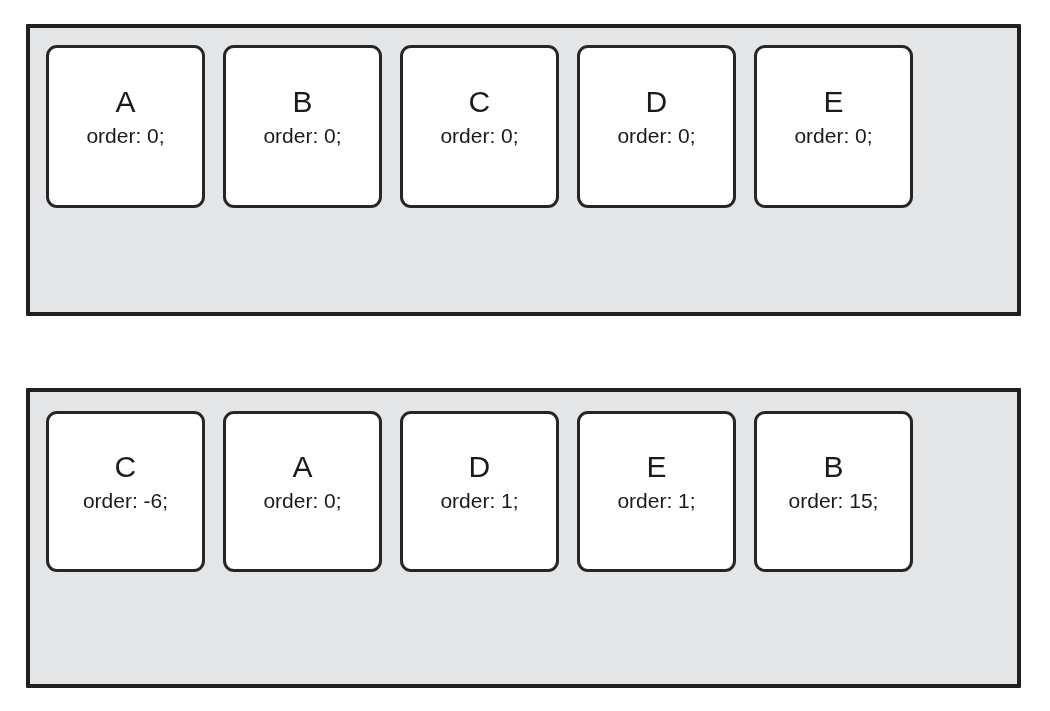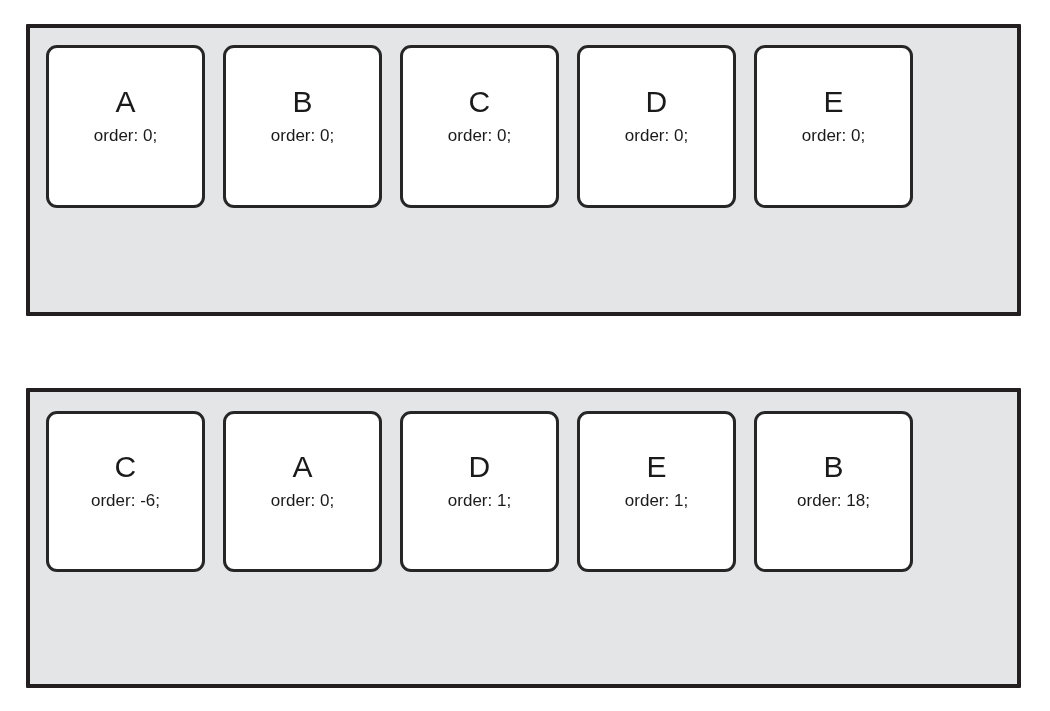--- a/index.html
+++ b/index.html
@@ -83,21 +83,21 @@
 
   .item-letter {
     font-size: 30px;
     line-height: 34px;
     font-weight: 400;
     letter-spacing: 0.2px;
     color: #1a1a1a;
   }
 
   .item-order {
-    font-size: 17px;
+    font-size: 21px;
     line-height: 26px;
     font-weight: 400;
     color: #1a1a1a;
     margin-top: 4px;
     white-space: nowrap;
   }
 </style>
 </head>
 <body>
 
@@ -152,19 +152,19 @@
         <span class="item-order">order: 1;</span>
       </div>
 
       <div class="flex-item">
         <span class="item-letter">E</span>
         <span class="item-order">order: 1;</span>
       </div>
 
       <div class="flex-item">
         <span class="item-letter">B</span>
-        <span class="item-order">order: 18;</span>
+        <span class="item-order">order: 15;</span>
       </div>
 
     </div>
   </div>
 
 </div>
 
 </body></html>

